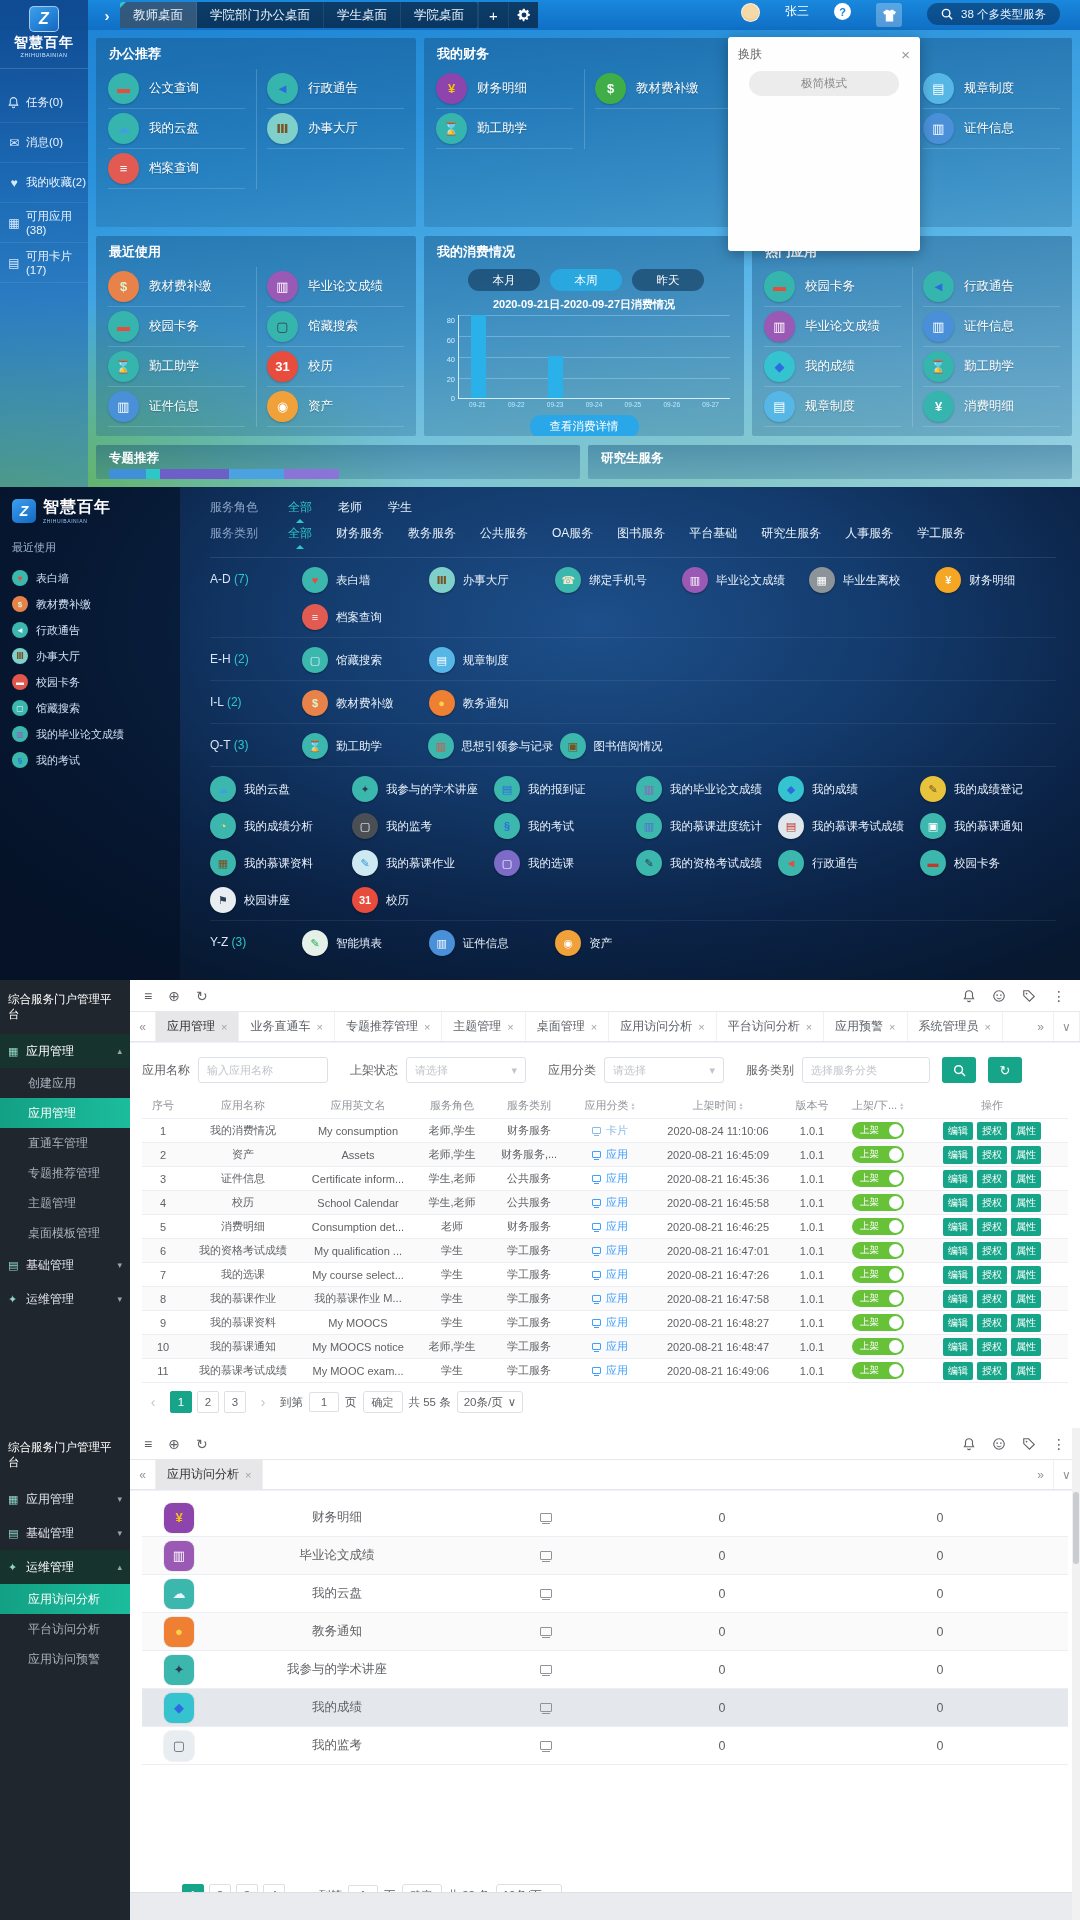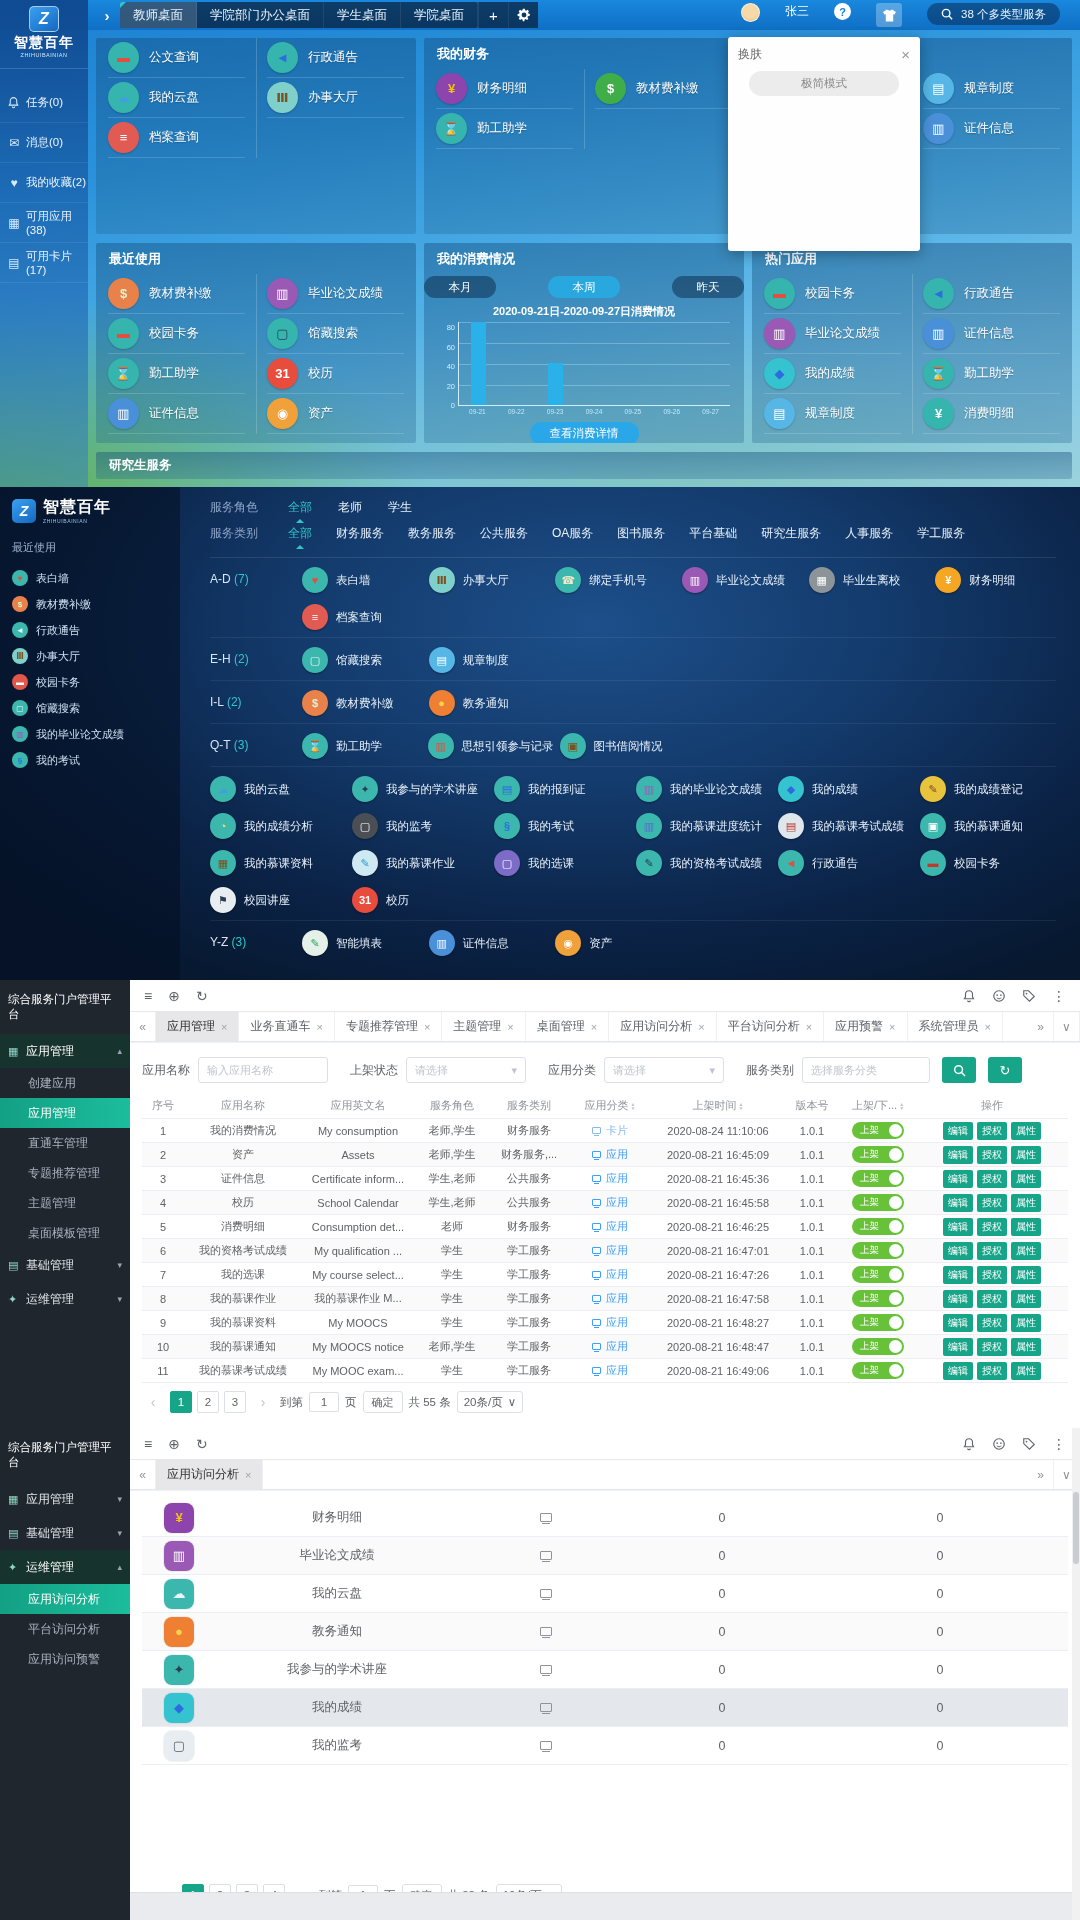--- a/index.html
+++ b/index.html
@@ -41,21 +41,21 @@
   .r1 { height:196px; } .r2 { height:200px; } .r3 { flex:1; }
   .card { flex:1; background:linear-gradient(180deg,rgba(18,74,122,.42),rgba(30,95,140,.30)); border-radius:2px; overflow:hidden; position:relative; }
   .card-title { color:#fff; font-size:13px; font-weight:bold; padding:7px 13px 6px; }
   .card-body { position:relative; padding:0 12px; display:grid; grid-template-columns:1fr 1fr; column-gap:22px; }
   .vline { position:absolute; left:50%; top:0; bottom:0; width:1px; background:rgba(255,255,255,.18); }
   .s1-item { display:flex; align-items:center; gap:10px; height:40px; border-bottom:1px solid rgba(255,255,255,.16); cursor:pointer; }
   .s1-ic { width:31px; height:31px; border-radius:50%; flex:none; display:flex; align-items:center; justify-content:center; font-size:14px; font-weight:bold; box-shadow:0 1px 2px rgba(0,0,0,.2); }
   .s1-ic i { font-style:normal; font-size:13px; }
   .s1-label { color:#fff; font-size:12.5px; text-shadow:0 1px 1px rgba(0,0,0,.25); white-space:nowrap; }
 
-  .cons-tabs { display:flex; justify-content:space-between; gap:28px; margin:2px 0 6px; }
+  .cons-tabs { display:flex; justify-content:flex-start; gap:10px; margin:2px 0 6px;padding-left:44px; }
   .cons-tab { min-width:72px; height:22px; border-radius:11px; background:rgba(10,40,70,.5); color:#fff; font-size:11.5px; display:flex; align-items:center; justify-content:center; cursor:pointer; }
   .chart-wrap { padding:0 14px; }
   .chart-title { color:#fff; font-size:11px; font-weight:bold; text-align:center; margin-bottom:3px; }
   .chart-body { display:flex; }
   .yaxis { width:20px; height:84px; display:flex; flex-direction:column; justify-content:space-between; color:#cfeeff; font-size:7.5px; text-align:right; padding-right:3px; }
   .yaxis div { line-height:6px; transform:translateY(3px); }
   .plot { flex:1; height:84px; border-left:1px solid #cfeeff; border-bottom:1px solid #cfeeff;
     background:linear-gradient(rgba(190,230,255,.35) 1px, transparent 1px); background-size:100% 21px; display:flex; align-items:flex-end; }
   .bar-slot { flex:1; display:flex; align-items:flex-end; justify-content:center; height:100%; }
   .bar { width:15px; background:#2bb1ea; }
@@ -250,20 +250,21 @@
       <div class="s1-nav-item">
         <span class="s1-nav-ic">▤</span>
         <span>可用卡片(17)</span>
       </div>
     </div>
   </div>
 
   <div class="s1-main">
     <div class="s1-row r1">
       <div class="card">
+        <div class="card-title">办公推荐</div>
         <div class="card-body">
             <span class="vline"></span>
           <div style="display:contents">
             
           <div class="s1-item">
               <span class="s1-ic" style="background:#35b5ad;color:#e74c3c">
                   <i>▬</i>
                 </span>
               <span class="s1-label">公文查询</span>
             </div><div class="s1-item">
@@ -494,20 +495,24 @@
                   <i>¥</i>
                 </span>
               <span class="s1-label">消费明细</span>
             </div></div>
         </div>
       </div>
     </div>
 
     <div class="s1-row r3">
       <div class="card band">
+        <div class="card-title">专题推荐</div>
+        <div class="band-strip"></div>
+      </div>
+      <div class="card band">
         <div class="card-title">研究生服务</div>
       </div>
     </div>
   </div>
 
   <div class="skin-panel">
     <div class="skin-head">
       <span class="skin-title">换肤</span>
       <span class="skin-close">×</span>
     </div>

